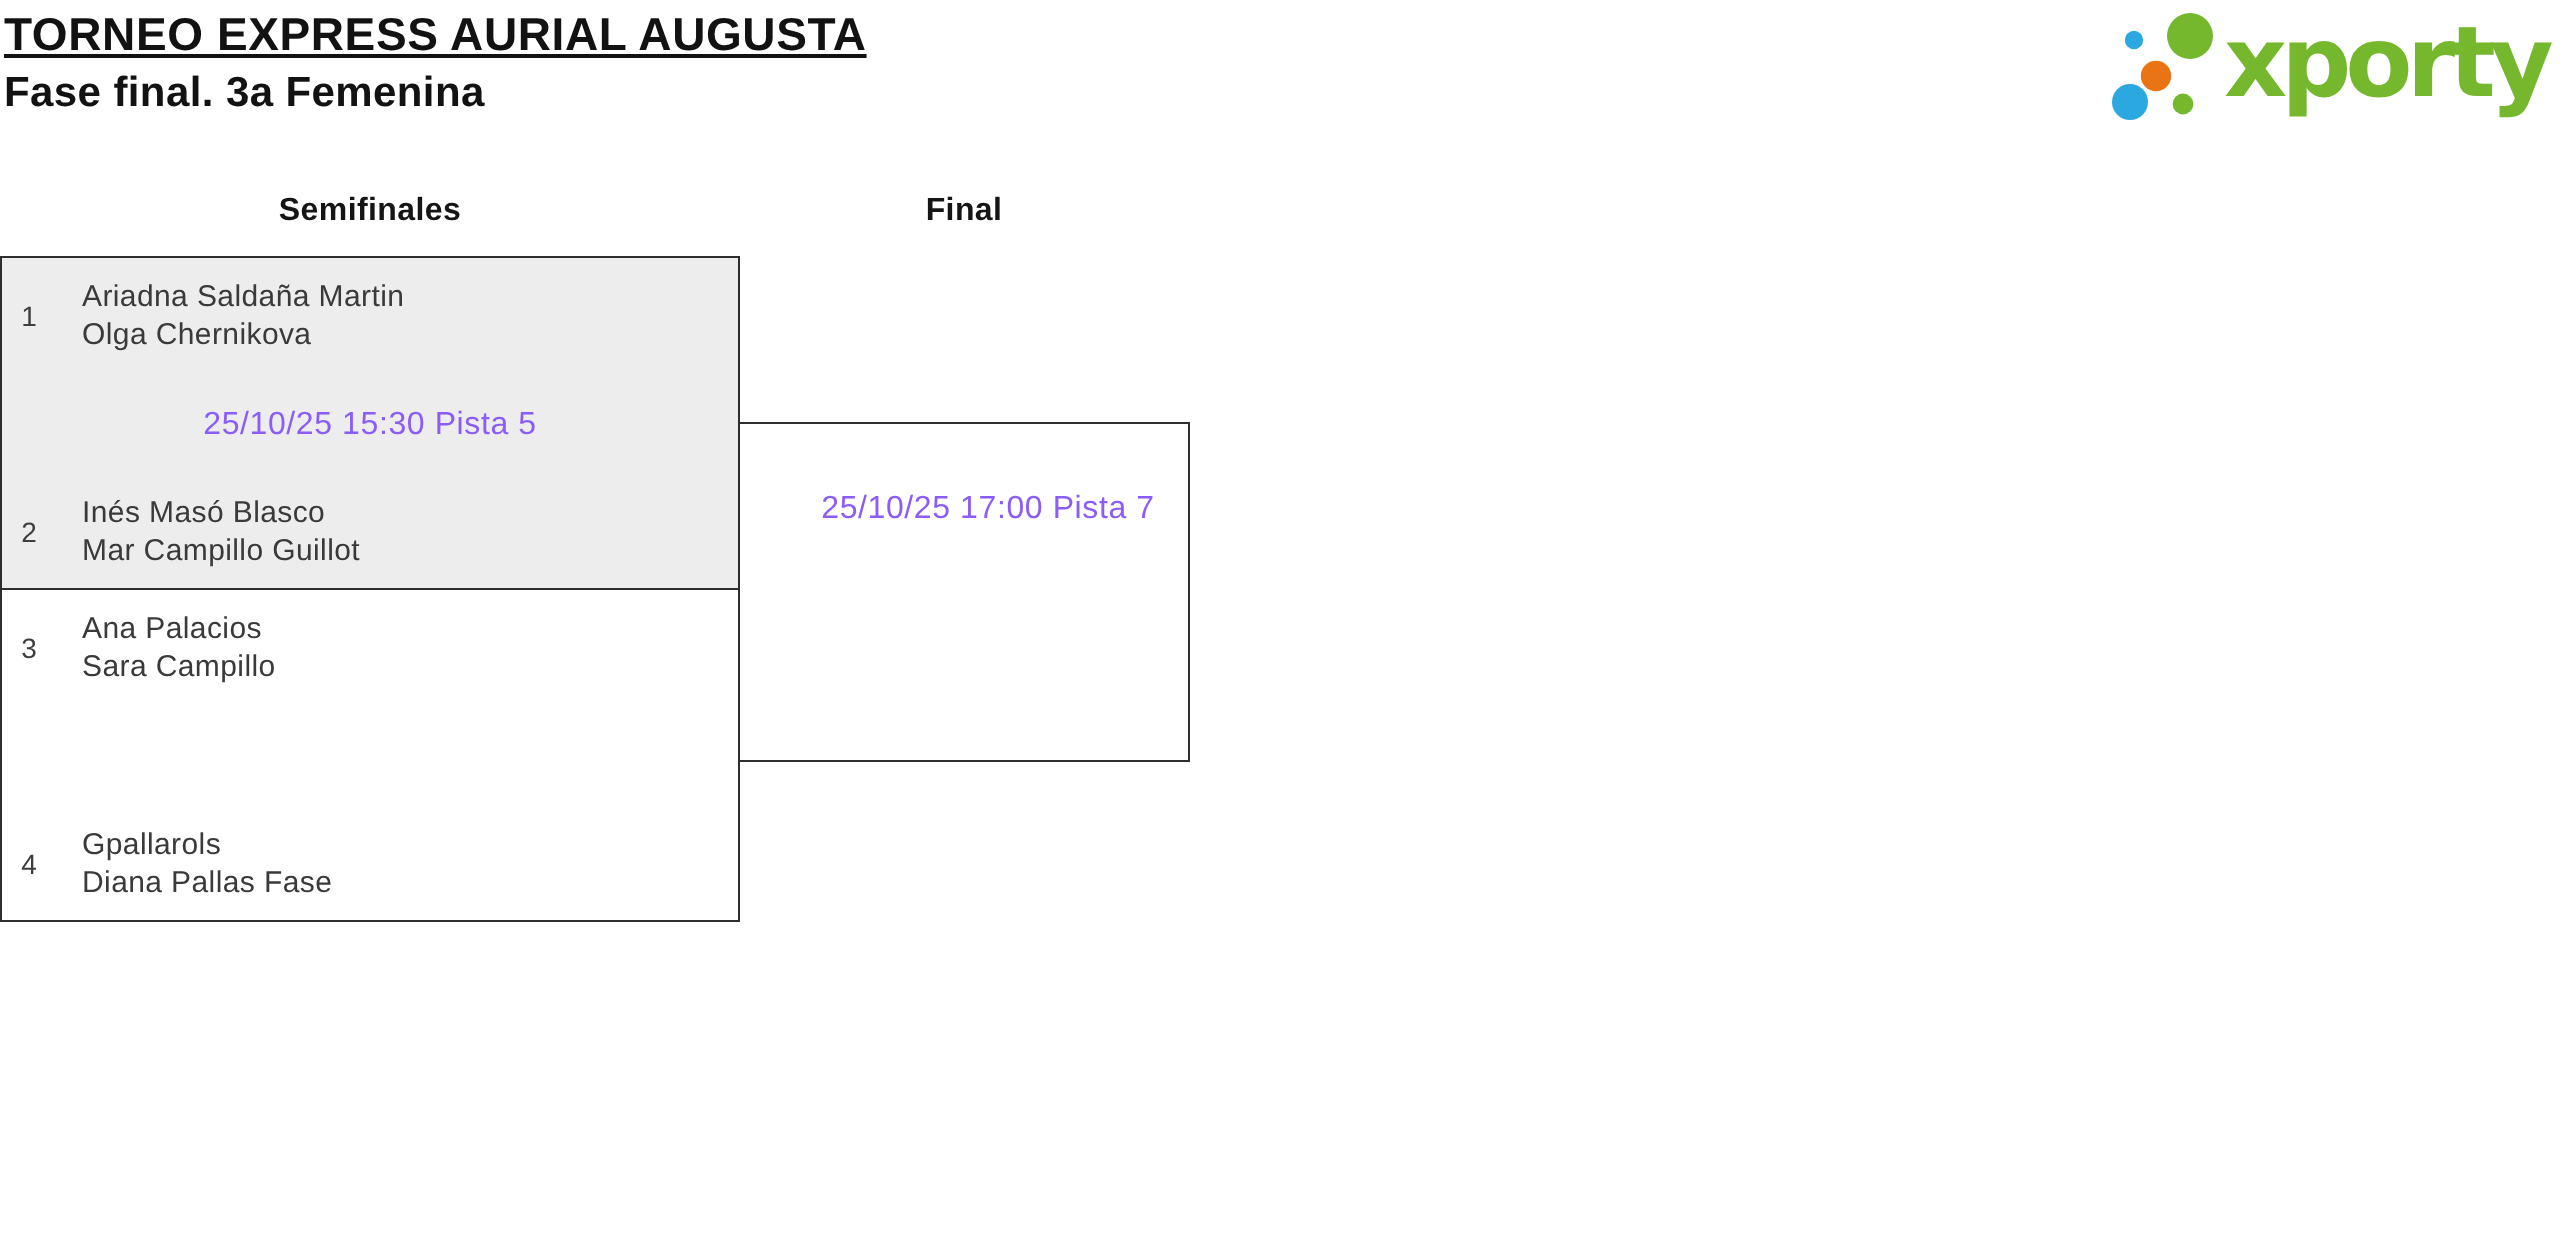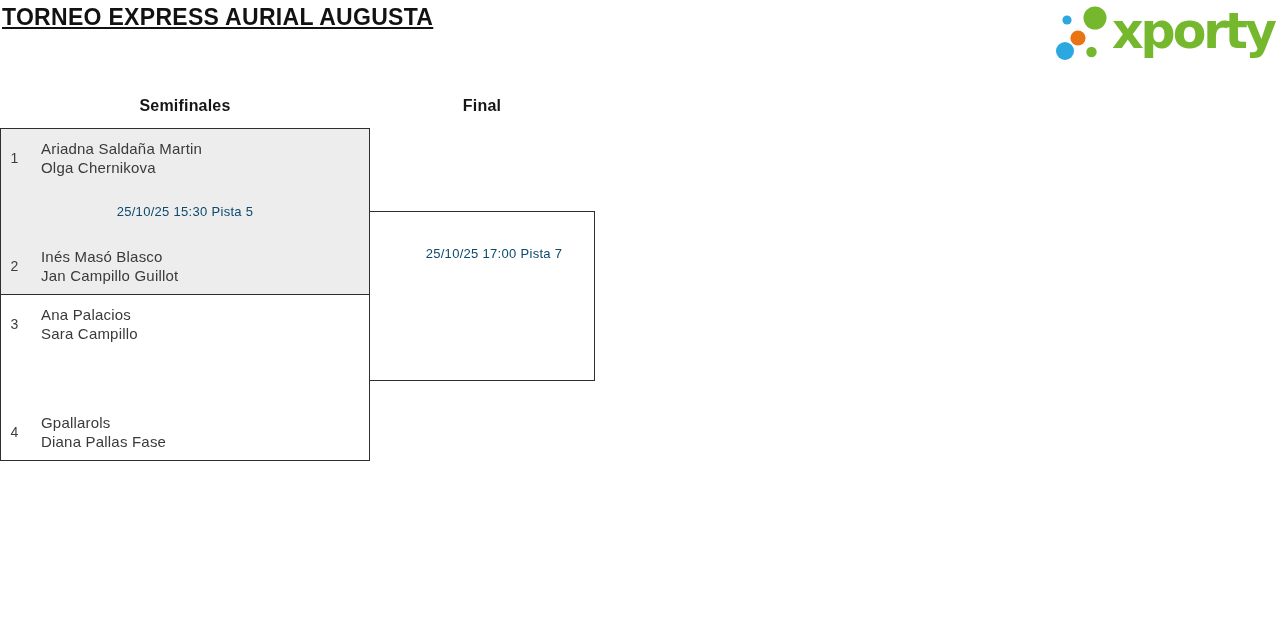--- a/index.html
+++ b/index.html
@@ -113,22 +113,22 @@
     letter-spacing: 0.2px;
     white-space: nowrap;
   }
 
   .match-info {
     position: absolute;
     top: 75px;
     left: 0;
     width: 100%;
     text-align: center;
-    font-size: 13px;
-    color: #0c4a6e;
+    font-size: 16px;
+    color: #8b5cf6;
     letter-spacing: 0.3px;
   }
 
   .final-box {
     position: absolute;
     left: 369px;
     top: 211px;
     width: 226px;
     height: 170px;
     border: 1px solid #2e2e2e;
@@ -137,20 +137,21 @@
   }
   .final-box .match-info { top: 34px; padding-left: 12px; }
 </style>
 </head>
 <body>
 
 <div class="page">
 
   <div class="title-block">
     <div class="title">TORNEO EXPRESS AURIAL AUGUSTA</div>
+    <div class="subtitle">Fase final. 3a Femenina</div>
   </div>
 
   <svg class="logo" viewBox="0 0 232 72" xmlns="http://www.w3.org/2000/svg">
     <circle cx="19" cy="20" r="4.6" fill="#2CA8E0"></circle>
     <circle cx="47" cy="18" r="11.5" fill="#76B82D"></circle>
     <circle cx="30" cy="38" r="7.6" fill="#E97414"></circle>
     <circle cx="17" cy="51" r="9" fill="#2CA8E0"></circle>
     <circle cx="43.5" cy="52" r="5.2" fill="#76B82D"></circle>
     <text x="64" y="48" font-size="49" letter-spacing="-3" fill="#76B82D">xporty</text>
   </svg>
@@ -166,21 +167,21 @@
         <span class="names">
           <span>Ariadna Saldaña Martin</span>
           <span>Olga Chernikova</span>
         </span>
       </div>
       <div class="match-info">25/10/25 15:30 Pista 5</div>
       <div class="team team-bottom">
         <span class="seed">2</span>
         <span class="names">
           <span>Inés Masó Blasco</span>
-          <span>Jan Campillo Guillot</span>
+          <span>Mar Campillo Guillot</span>
         </span>
       </div>
     </div>
 
     <div class="match-box">
       <div class="team team-top">
         <span class="seed">3</span>
         <span class="names">
           <span>Ana Palacios</span>
           <span>Sara Campillo</span>

